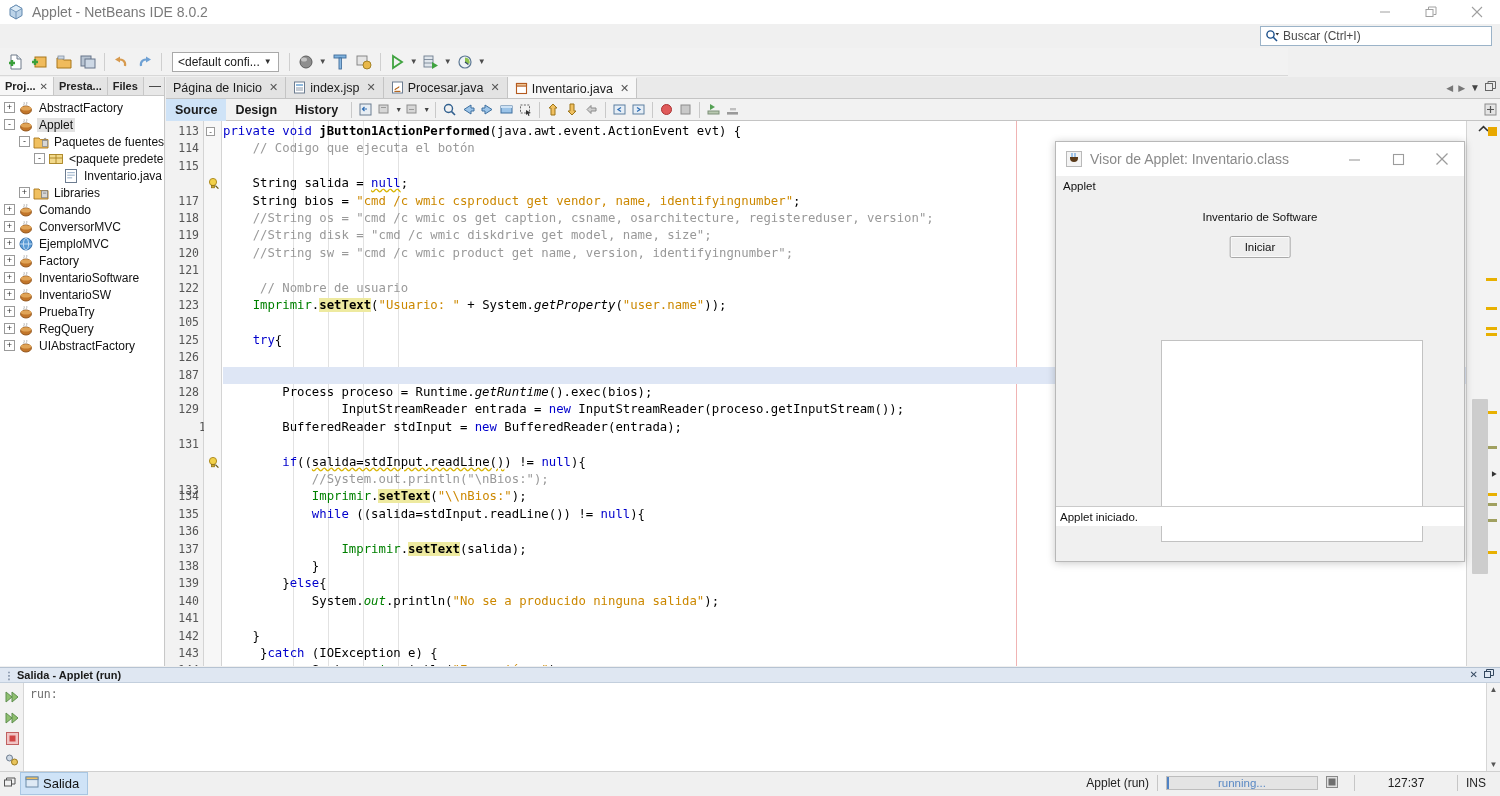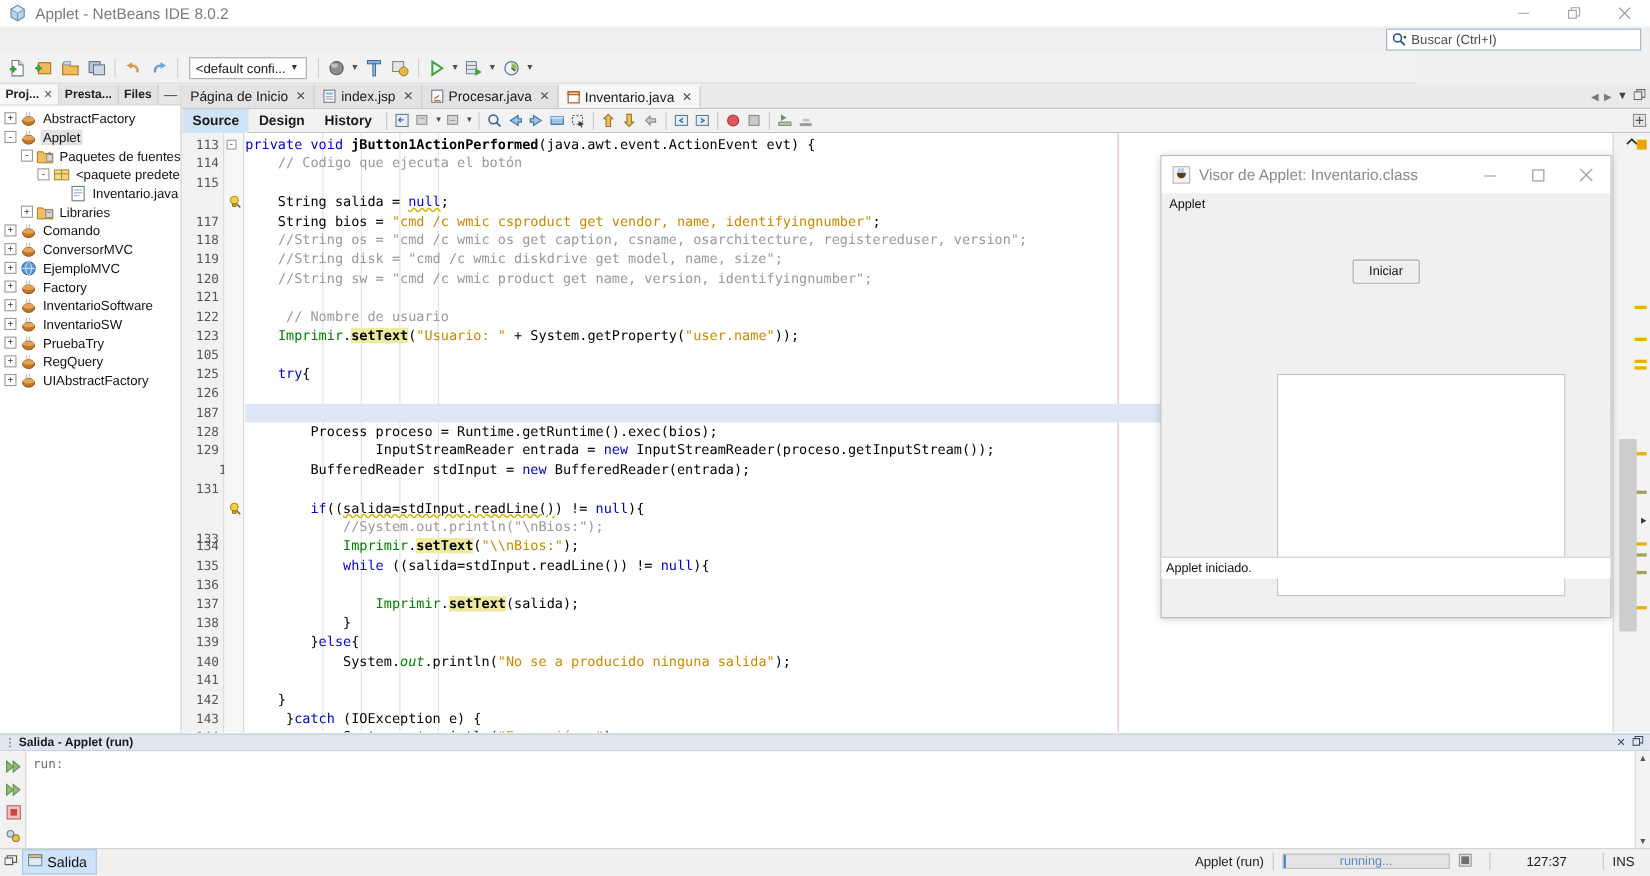--- a/index.html
+++ b/index.html
@@ -109,21 +109,21 @@
           font-size:8px; line-height:7px; text-align:center; color:#333;}
   .guide { position:absolute; top:0; bottom:0; width:1px; background:#e2e2e2; }
   .rmargin { position:absolute; top:0; bottom:0; width:1px; background:#f0b3b3; }
 
   .kw   { color:#0000cc; font-weight:normal;}
   .str  { color:#cc8800; }
   .cmt  { color:#999999; }
   .mth  { color:#000000; font-weight:bold;}
   .fld  { color:#008000; }
   .sfld { color:#008000; font-style:italic;}
-  .sm   { }
+  .sm   { font-style:italic; }
   .mark { background:#eeeaa0; }
   .warnline { text-decoration: underline wavy #d8b400; }
 
   
   .v-scroll { position:absolute; right:0; top:0; width:34px; height:100%; background:#f3f3f3;
               border-left:1px solid #d4d4d4; }
   .vs-up { height:15px; display:flex; align-items:center; justify-content:center; color:#444; font-size:9px;}
   .vs-thumb { position:absolute; left:5px; width:16px; background:#cdcdcd; border-radius:1px; }
   .ann { position:absolute; right:3px; width:11px; height:3px; }
 
@@ -766,20 +766,21 @@
               <line x1="1.5" y1="1.5" x2="12.5" y2="12.5" stroke="#9c9c9c" stroke-width="1.2"></line>
               <line x1="12.5" y1="1.5" x2="1.5" y2="12.5" stroke="#9c9c9c" stroke-width="1.2"></line>
             </svg>
         </span>
       </span>
     </div>
     <div class="dlg-menu">
       <span>Applet</span>
     </div>
     <div class="dlg-body">
+      <div class="ap-heading">Inventario de Software</div>
       <div class="ap-btn">Iniciar</div>
       <div class="ap-canvas"></div>
       <div class="dlg-status">
         <span>Applet iniciado.</span>
       </div>
     </div>
   </div>
 
   <div class="output">
     <div class="out-head">

